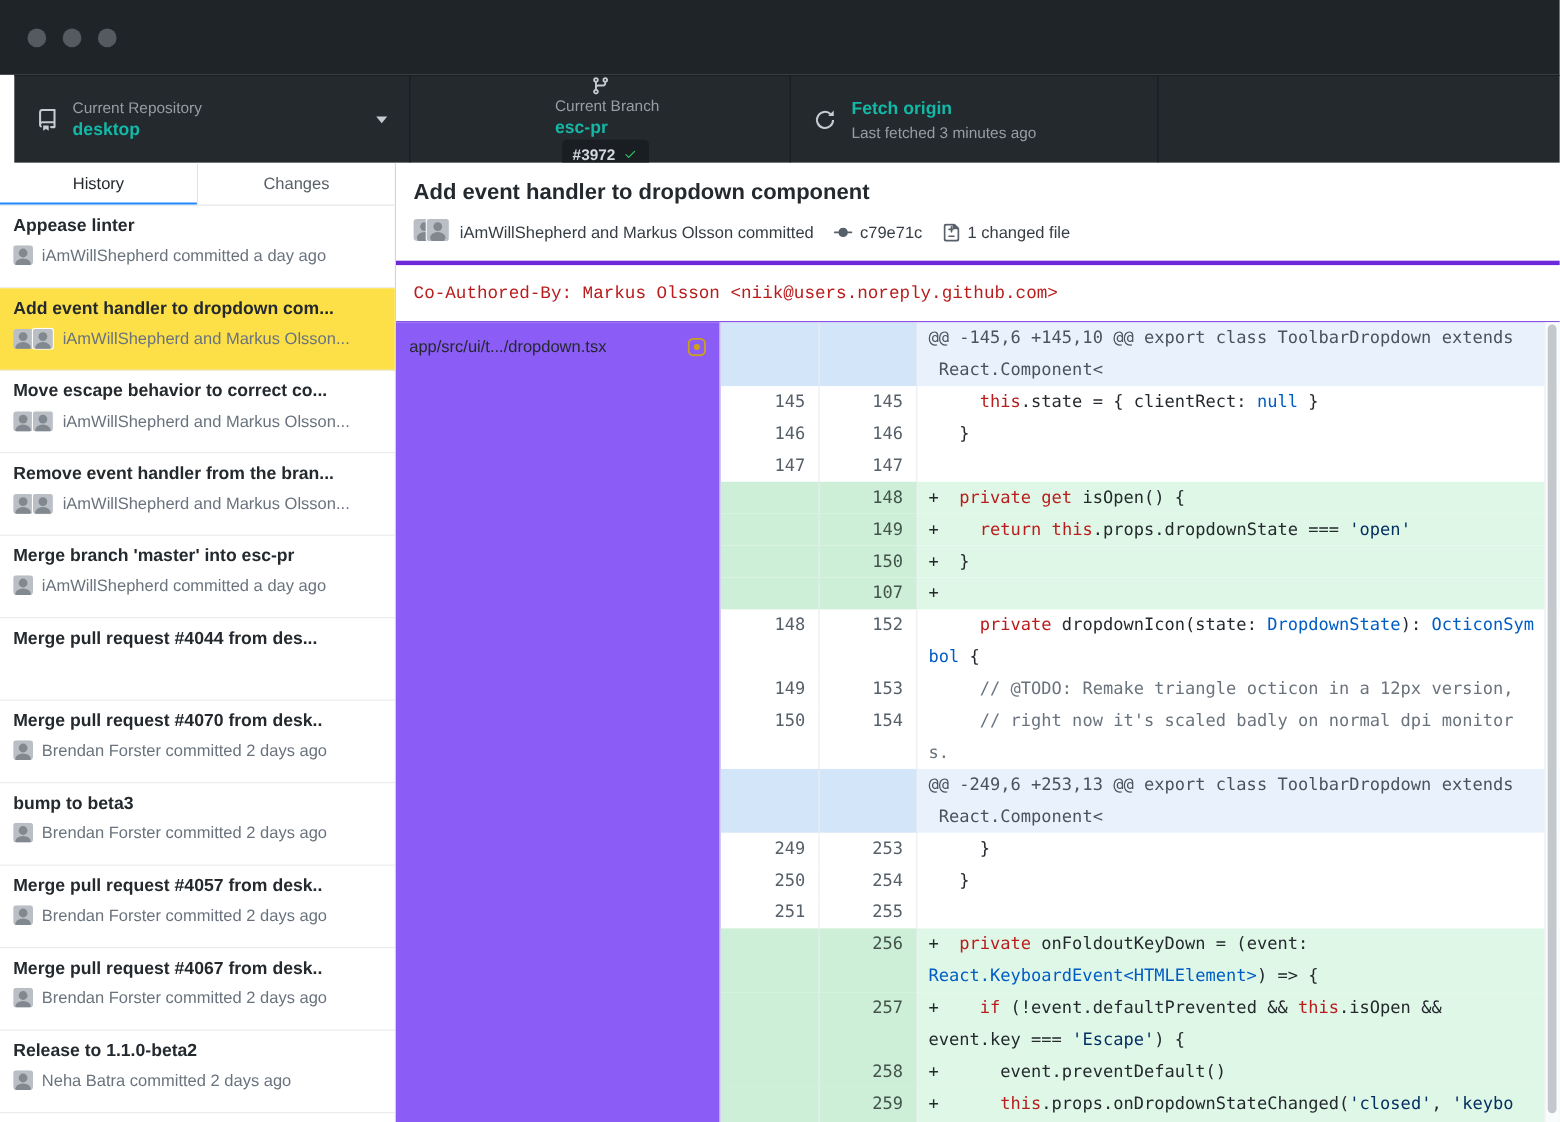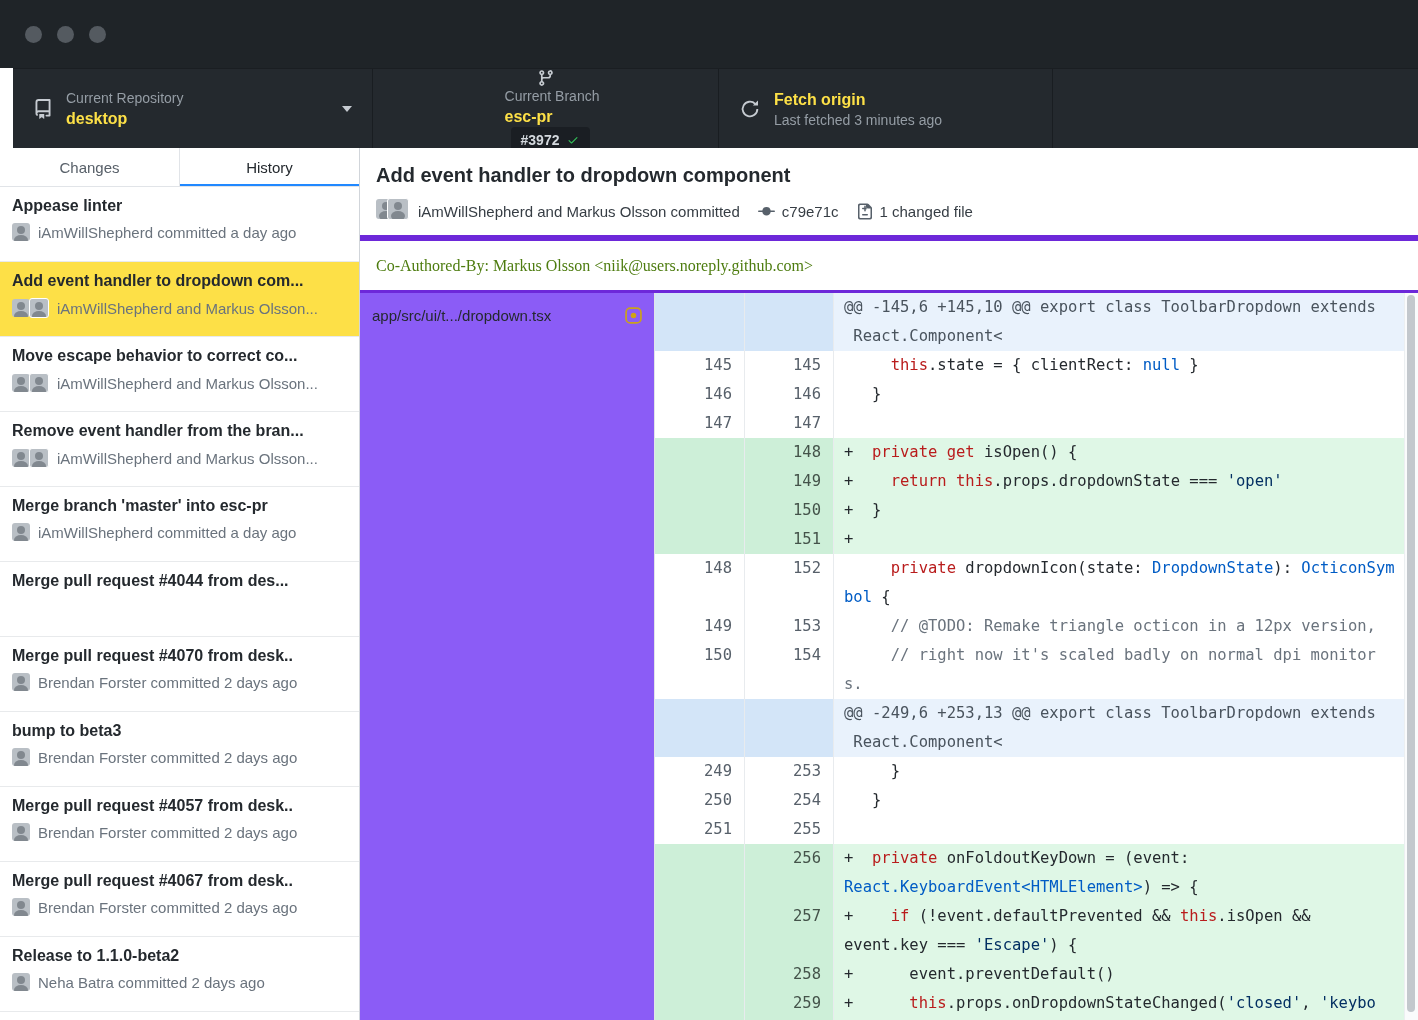--- a/index.html
+++ b/index.html
@@ -13,21 +13,21 @@
   
   .toolbar{height:79px;background:#24292e;display:flex;flex-shrink:0;border-top:1px solid #1a1e22;margin-left:13px;}
   .tb-section{display:flex;align-items:center;padding:0 20px;box-sizing:border-box;border-right:1px solid #191d21;cursor:default;}
   .tb-repo{width:360px;}
   .tb-branch{width:346px;flex-direction:column;}
   .tb-fetch{width:334px;}
   .tb-filler{flex:1;border-right:none;}
   .tb-icon{flex-shrink:0;display:flex;align-items:center;}
   .tb-text{margin-left:13px;min-width:0;flex:1;}
   .tb-label{font-size:14px;color:#959da5;line-height:18px;}
-  .tb-value{font-size:16px;font-weight:700;color:#fde047;line-height:21px;margin-top:1px;white-space:nowrap;}
+  .tb-value{font-size:16px;font-weight:700;color:#14b8a6;line-height:21px;margin-top:1px;white-space:nowrap;}
   .tb-sub{font-size:14px;color:#959da5;line-height:18px;margin-top:1px;white-space:nowrap;}
   .chev{width:0;height:0;border-left:5px solid transparent;border-right:5px solid transparent;border-top:6px solid #c6cbd1;margin-left:10px;flex-shrink:0;}
   .pr-badge{display:flex;align-items:center;gap:7px;background:#1a1e23;border-radius:4px;padding:5px 10px 6px;margin-left:10px;flex-shrink:0;}
   .pr-badge span{font-size:14px;font-weight:700;color:#d4d9de;}
 
   
   .app-body{flex:1;display:flex;min-height:0;}
 
   
   .sidebar{width:360px;box-sizing:border-box;border-right:1px solid #d1d5da;display:flex;flex-direction:column;flex-shrink:0;background:#fff;}
@@ -42,27 +42,27 @@
   .ci-meta{margin-top:7px;display:flex;align-items:center;gap:8px;font-size:15px;color:#6a737d;white-space:nowrap;overflow:hidden;}
 
   .avatar{width:18px;height:18px;border-radius:3px;background:#b9bfc5;position:relative;overflow:hidden;flex-shrink:0;}
   .avatar::before{content:"";position:absolute;left:50%;top:3px;width:8px;height:8px;margin-left:-4px;border-radius:50%;background:#81888f;}
   .avatar::after{content:"";position:absolute;left:50%;top:12px;width:14px;height:10px;margin-left:-7px;border-radius:50%;background:#81888f;}
   .avatar.stacked{margin-left:-9px;border:1.5px solid #fff;}
   .avatar.lg{width:20px;height:20px;}
 
   
   .main{flex:1;display:flex;flex-direction:column;min-width:0;background:#fff;}
-  .commit-header{height:93px;box-sizing:border-box;padding:15px 16px 0;border-bottom:6px solid #6d28d9;}
+  .commit-header{height:93px;box-sizing:border-box;padding:15px 16px 0;border-bottom:4px solid #6d28d9;}
   .commit-header h1{margin:0;font-size:20px;font-weight:700;color:#24292e;line-height:24px;}
   .meta-row{margin-top:11px;display:flex;align-items:flex-end;font-size:15px;color:#363d44;}
   .meta-group{display:flex;align-items:center;gap:7px;margin-right:18px;}
   .avatars{display:flex;align-items:center;margin-right:9px;}
   .description{height:52px;box-sizing:border-box;display:flex;align-items:center;padding:0 16px;
-    border-bottom:3px solid #6d28d9;font-family:Liberation Serif, serif;font-size:16px;color:#4d7c0f;white-space:pre;}
+    border-bottom:1px solid #6d28d9;font-family:Liberation Mono, monospace;font-size:16px;color:#b91c1c;white-space:pre;}
 
   .content{flex:1;display:flex;min-height:0;position:relative;}
   .file-panel{width:294px;border-right:1px solid #e1e4e8;flex-shrink:0;background:#8b5cf6;}
   .file-row{height:44px;display:flex;align-items:center;padding:0 12px;font-size:15px;color:#24292e;}
   .file-path{white-space:nowrap;overflow:hidden;}
   .file-status{margin-left:auto;display:flex;align-items:center;flex-shrink:0;padding-left:8px;}
 
   
   .diff{flex:1;min-width:0;overflow:hidden;font-family:"DejaVu Sans Mono",monospace;font-size:15.5px;line-height:29px;color:#24292e;}
   .diff-row{display:flex;}
@@ -139,22 +139,22 @@
       </span>
     </div>
 
     <div class="tb-section tb-filler"></div>
   </div>
 
   <div class="app-body">
 
     <aside class="sidebar">
       <div class="tabs">
+        <div class="tab active">History</div>
         <div class="tab">Changes</div>
-        <div class="tab active">History</div>
       </div>
       <div class="commit-list">
           <div class="commit-item">
     <div class="ci-title">Appease linter</div>
     <div class="ci-meta">
       <span class="avatar"></span>
       <span>iAmWillShepherd committed a day ago</span>
     </div>
   </div>
           <div class="commit-item selected">
@@ -305,21 +305,21 @@
               <div class="gut g2">149</div>
               <div class="code"><span>+    </span><span class="tk-k">return</span><span> </span><span class="tk-k">this</span><span>.props.dropdownState === </span><span class="tk-s">'open'</span></div>
             </div>
             <div class="diff-row add">
               <div class="gut g1"></div>
               <div class="gut g2">150</div>
               <div class="code"><span>+  }</span></div>
             </div>
             <div class="diff-row add">
               <div class="gut g1"></div>
-              <div class="gut g2">151</div>
+              <div class="gut g2">107</div>
               <div class="code"><span>+</span></div>
             </div>
             <div class="diff-row ctx">
               <div class="gut g1">148</div>
               <div class="gut g2">152</div>
               <div class="code"><span>     </span><span class="tk-k">private</span><span> dropdownIcon(state: </span><span class="tk-n">DropdownState</span><span>): </span><span class="tk-n">OcticonSym
 bol</span><span> {</span></div>
             </div>
             <div class="diff-row ctx">
               <div class="gut g1">149</div>

